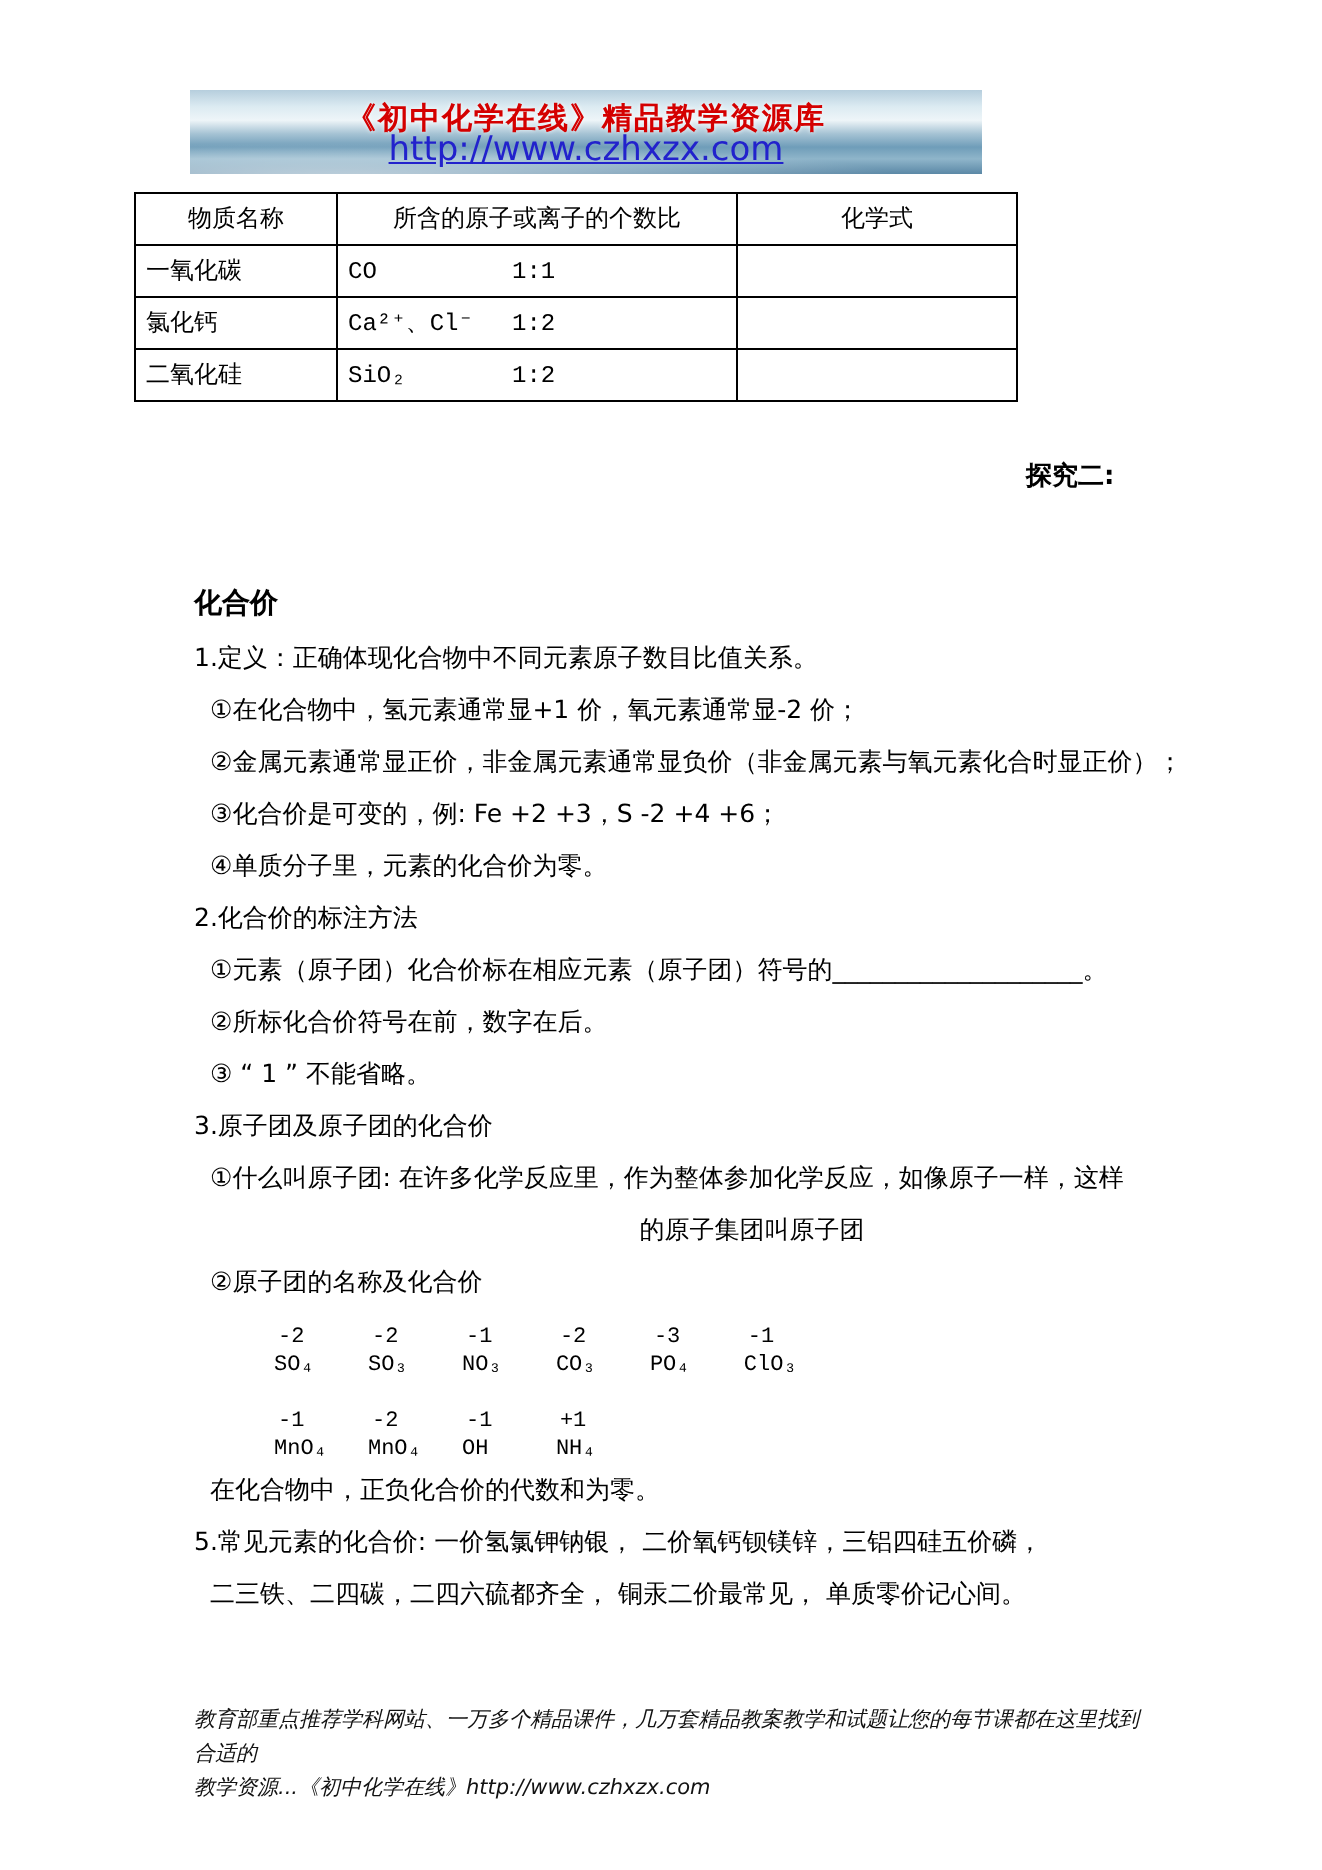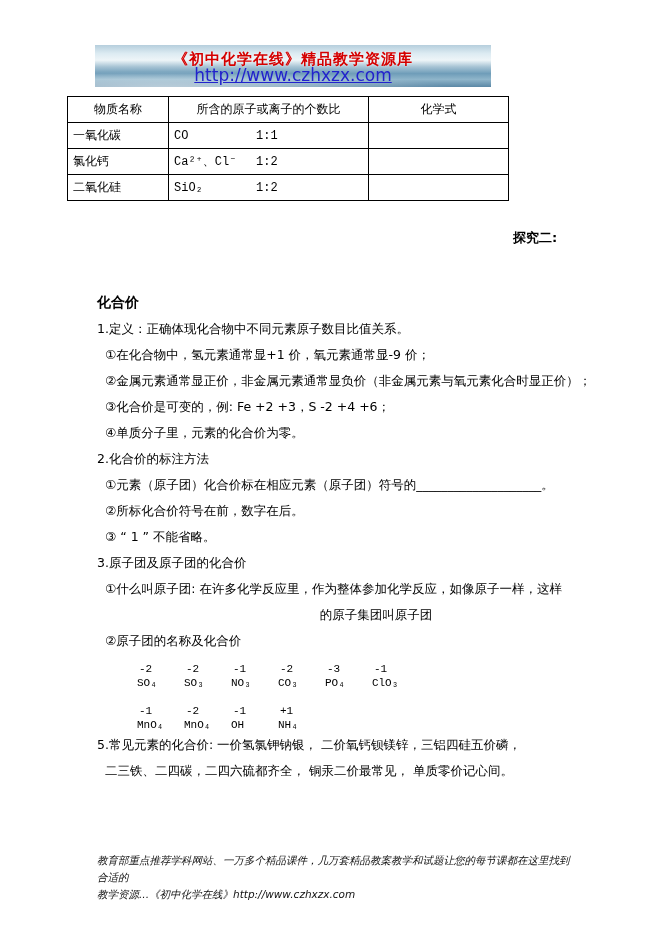--- a/index.html
+++ b/index.html
@@ -138,21 +138,21 @@
       </tr>
     </tbody>
   </table>
 
   <div class="explore-label">探究二:</div>
 
   <div class="content">
     <div class="heading">化合价</div>
 
     <div class="line">1.定义：正确体现化合物中不同元素原子数目比值关系。</div>
-    <div class="line sub">①在化合物中，氢元素通常显+1 价，氧元素通常显-9 价；</div>
+    <div class="line sub">①在化合物中，氢元素通常显+1 价，氧元素通常显-2 价；</div>
     <div class="line sub">②金属元素通常显正价，非金属元素通常显负价（非金属元素与氧元素化合时显正价）；</div>
     <div class="line sub">③化合价是可变的，例: Fe +2 +3，S -2 +4 +6；</div>
     <div class="line sub">④单质分子里，元素的化合价为零。</div>
 
     <div class="line">2.化合价的标注方法</div>
     <div class="line sub">①元素（原子团）化合价标在相应元素（原子团）符号的____________________。</div>
     <div class="line sub">②所标化合价符号在前，数字在后。</div>
     <div class="line sub">③ “ 1 ” 不能省略。</div>
 
     <div class="line">3.原子团及原子团的化合价</div>
@@ -168,20 +168,21 @@
       <span class="ion"><span class="charge">-3</span><span class="base">PO₄</span></span>
       <span class="ion"><span class="charge">-1</span><span class="base">ClO₃</span></span>
     </div>
     <div class="ion-row second">
       <span class="ion"><span class="charge">-1</span><span class="base">MnO₄</span></span>
       <span class="ion"><span class="charge">-2</span><span class="base">MnO₄</span></span>
       <span class="ion"><span class="charge">-1</span><span class="base">OH</span></span>
       <span class="ion"><span class="charge">+1</span><span class="base">NH₄</span></span>
     </div>
 
+    <div class="line sub">在化合物中，正负化合价的代数和为零。</div>
     <div class="line">5.常见元素的化合价: 一价氢氯钾钠银， 二价氧钙钡镁锌，三铝四硅五价磷，</div>
     <div class="line sub">二三铁、二四碳，二四六硫都齐全， 铜汞二价最常见， 单质零价记心间。</div>
   </div>
 
   <div class="footer">
     <div>教育部重点推荐学科网站、一万多个精品课件，几万套精品教案教学和试题让您的每节课都在这里找到合适的</div>
     <div>教学资源...《初中化学在线》http://www.czhxzx.com</div>
   </div>
 
 </div>

